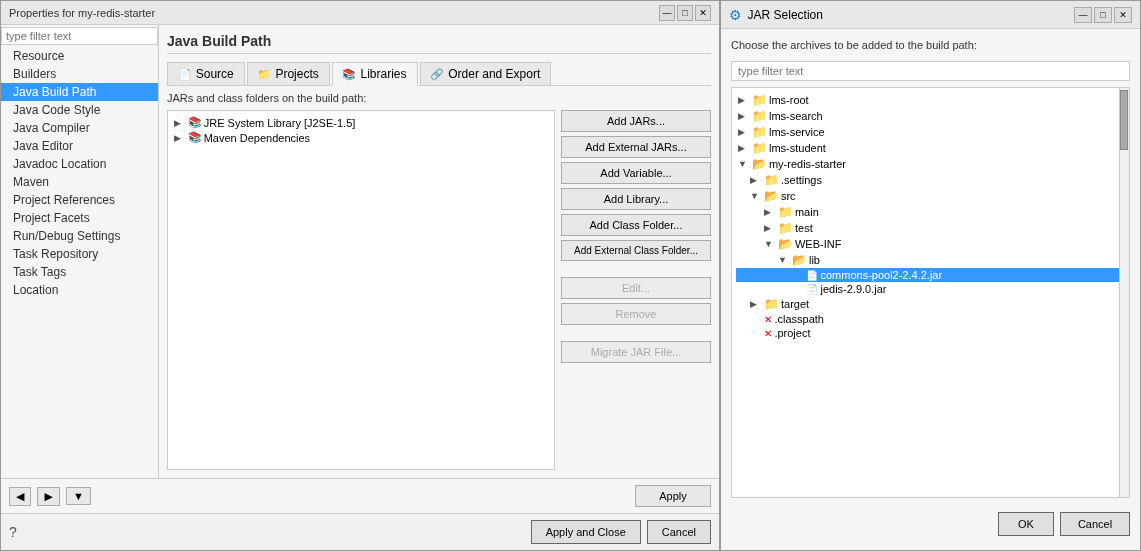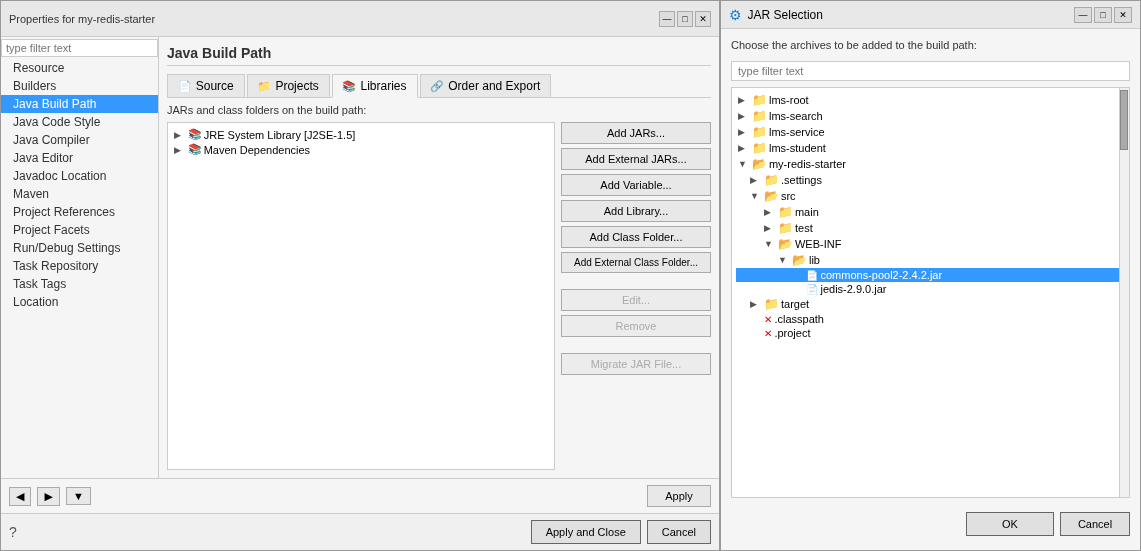--- a/index.html
+++ b/index.html
@@ -14,21 +14,21 @@
       display: flex;
       flex-direction: column;
     }
     .dialog-title-bar {
       background: #e8e8e8;
       border-bottom: 1px solid #ccc;
       padding: 4px 8px;
       display: flex;
       align-items: center;
       justify-content: space-between;
-      height: 36px;
+      height: 24px;
     }
     .dialog-title-text { font-size: 11px; color: #333; }
     .title-buttons { display: flex; gap: 2px; }
     .title-btn { width: 16px; height: 16px; background: #ddd; border: 1px solid #aaa; cursor: pointer; display: flex; align-items: center; justify-content: center; font-size: 9px; }
 
     .dialog-body { display: flex; flex: 1; overflow: hidden; }
 
     
     .sidebar {
       width: 158px;
@@ -318,21 +318,21 @@
         </div>
       </div>
     </div>
   </div>
 
   <div class="bottom-bar">
     <button class="nav-btn">◀</button>
     <button class="nav-btn">▶</button>
     <button class="nav-btn">▼</button>
     <div style="flex:1"></div>
-    <button class="btn" style="width:64px;">Apply</button>
+    <button class="btn" style="width:76px;">Apply</button>
   </div>
 
   <div class="full-bottom">
     <div class="bottom-left">
       <span style="font-size:14px; color:#555;">?</span>
     </div>
     <div style="display:flex; gap:6px;">
       <button class="btn-primary">Apply and Close</button>
       <button class="btn-primary">Cancel</button>
     </div>
@@ -453,17 +453,17 @@
         <span style="font-size:10px; color:#d00;">✕</span>
         <span class="tree-label">.project</span>
       </div>
 
       <div class="scrollbar-track">
         <div class="scrollbar-thumb"></div>
       </div>
     </div>
 
     <div class="jar-bottom">
-      <button class="btn-primary" style="width:88px;">OK</button>
+      <button class="btn-primary" style="width:56px;">OK</button>
       <button class="btn-primary" style="width:70px;">Cancel</button>
     </div>
   </div>
 </div>
 
 </body></html>

